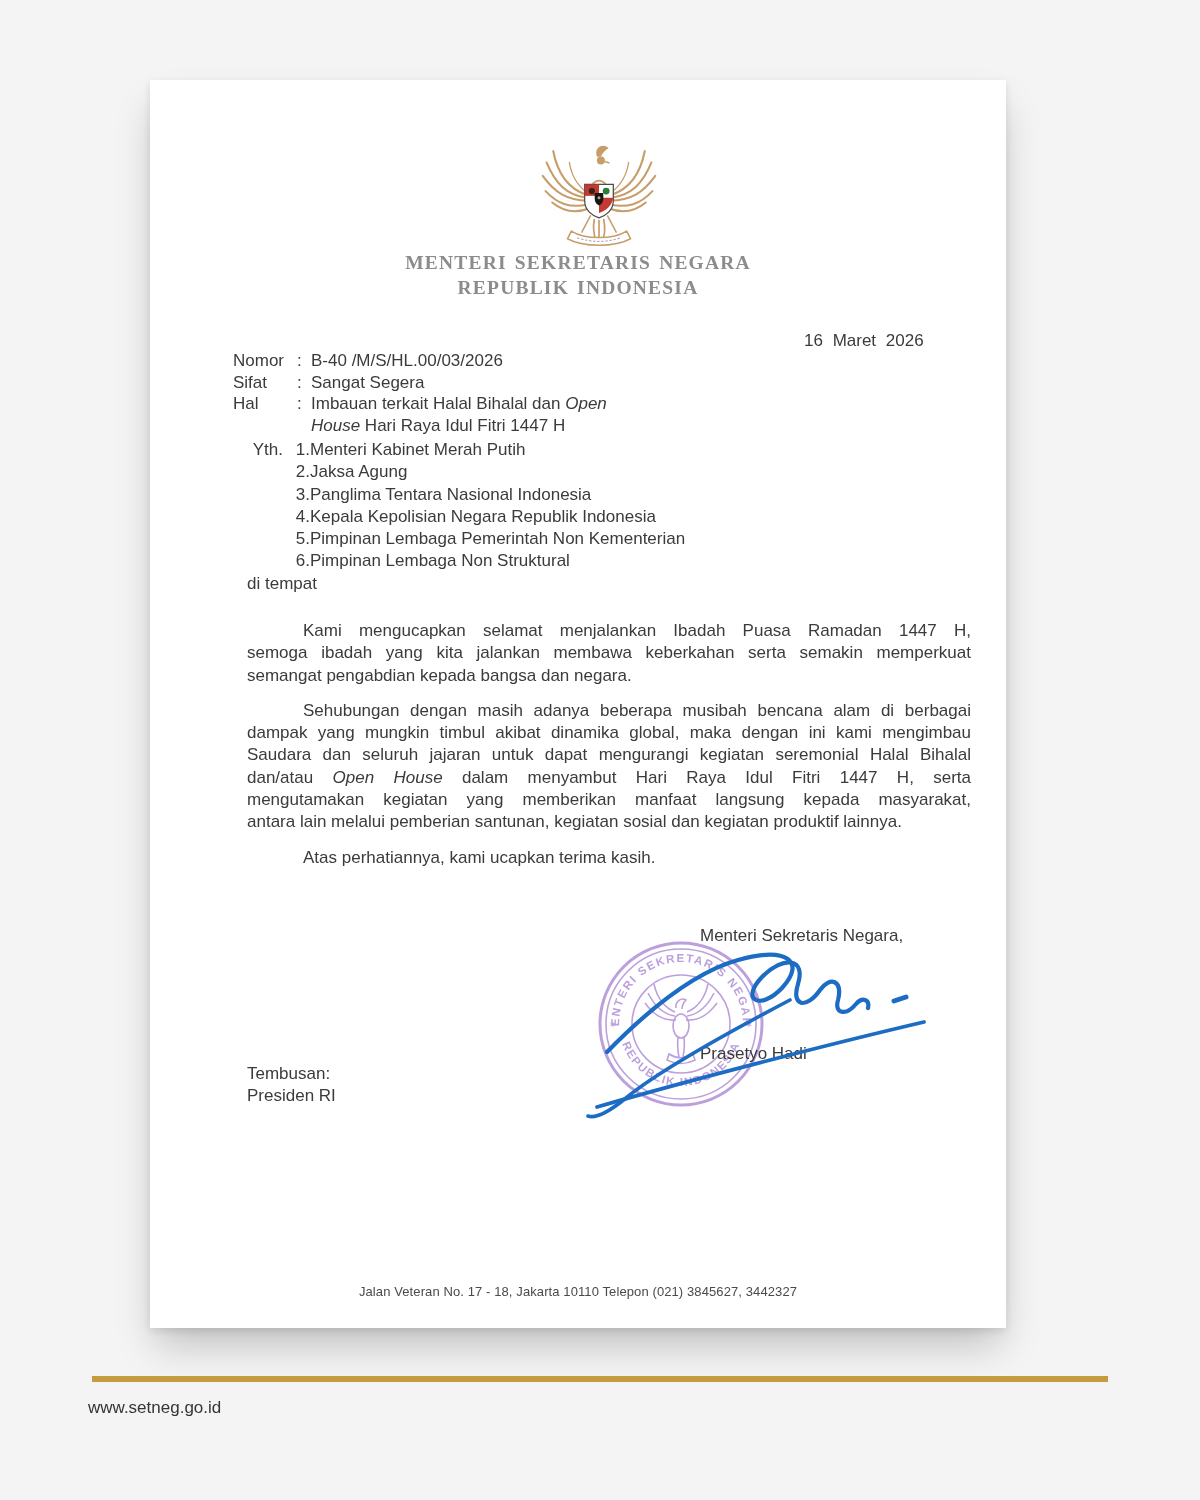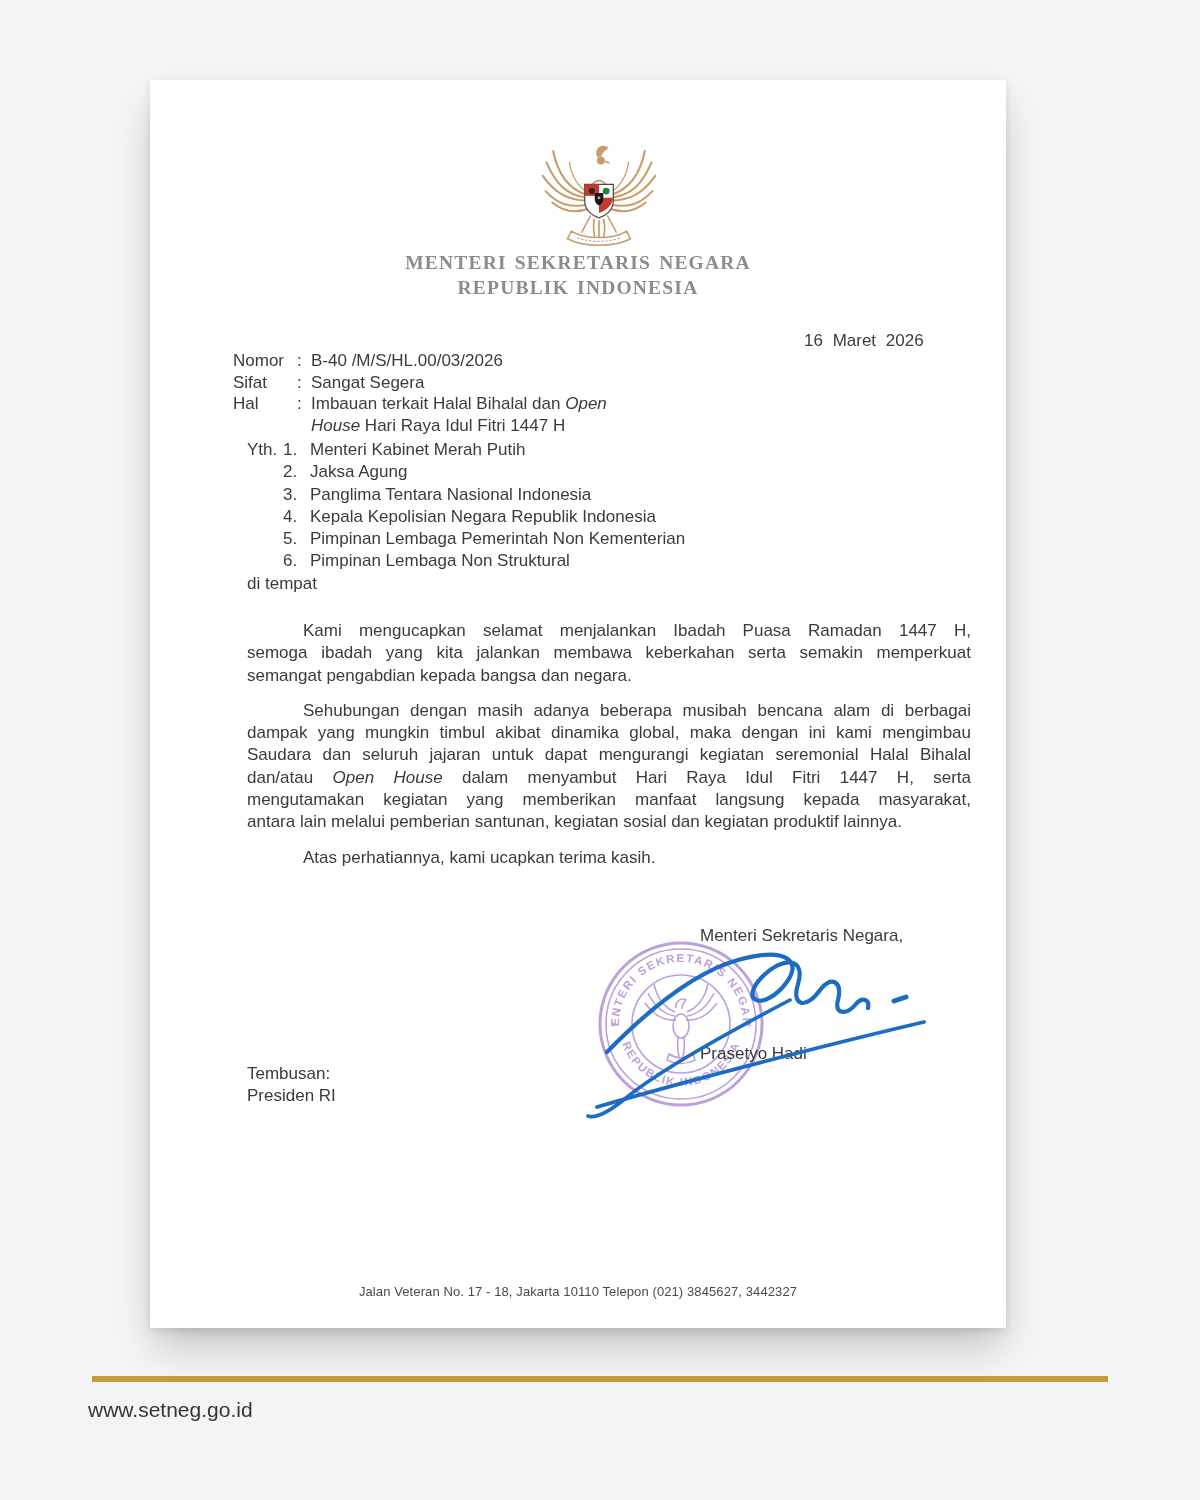--- a/index.html
+++ b/index.html
@@ -30,21 +30,21 @@
   
   .meta { left: 83px; top: 249px; font-size: 17px; line-height: 21.6px; margin-top: 21px; }
   .meta-row { display: flex; }
   .meta-label { width: 64px; flex: 0 0 64px; }
   .meta-sep { width: 14px; flex: 0 0 14px; }
   .meta-value { width: 345px; }
   .letter-date { left: 654px; top: 251px; font-size: 17px; word-spacing: 5px; }
 
   
   .recipients { left: 97px; top: 359px; font-size: 17px; line-height: 22.3px; }
-  .rcp-row { display: flex; }
+  .rcp-row { display: flex; text-align: right; }
   .rcp-yth { width: 36px; flex: 0 0 36px; }
   .rcp-no { width: 27px; flex: 0 0 27px; }
   .rcp-loc { margin-top: 0px; }
 
   
   .letter-body { left: 97px; top: 540px; width: 724px; font-size: 17px; line-height: 22.3px; }
   .para { margin-bottom: 13px; }
   .jline { text-align: justify; text-align-last: justify; }
   .jline-last { text-align: justify; text-align-last: left; }
   .indent { text-indent: 56px; }
@@ -58,21 +58,21 @@
 
   
   .copy-block { left: 97px; top: 983px; font-size: 17px; line-height: 22.3px; }
 
   
   .paper-footer { left: 0; top: 1204px; width: 100%; text-align: center;
                   font-size: 13px; color: #4a4a4a; letter-spacing: 0.1px; }
 
   
   .gold-rule { left: 92px; top: 1376px; width: 1016px; height: 6px; background: #c49c3e; }
-  .site-url { left: 88px; top: 1398px; font-size: 21px; color: #353535; }
+  .site-url { left: 88px; top: 1398px; font-size: 17px; color: #353535; }
 </style>
 </head>
 <body>
 
 <div class="paper">
 
   <svg class="abs emblem" viewBox="0 0 130 112">
     <g stroke="#c79d6a" fill="none" stroke-width="2.2" stroke-linecap="round">
 
       <path d="M52,58 C34,52 22,38 17,12"></path>

